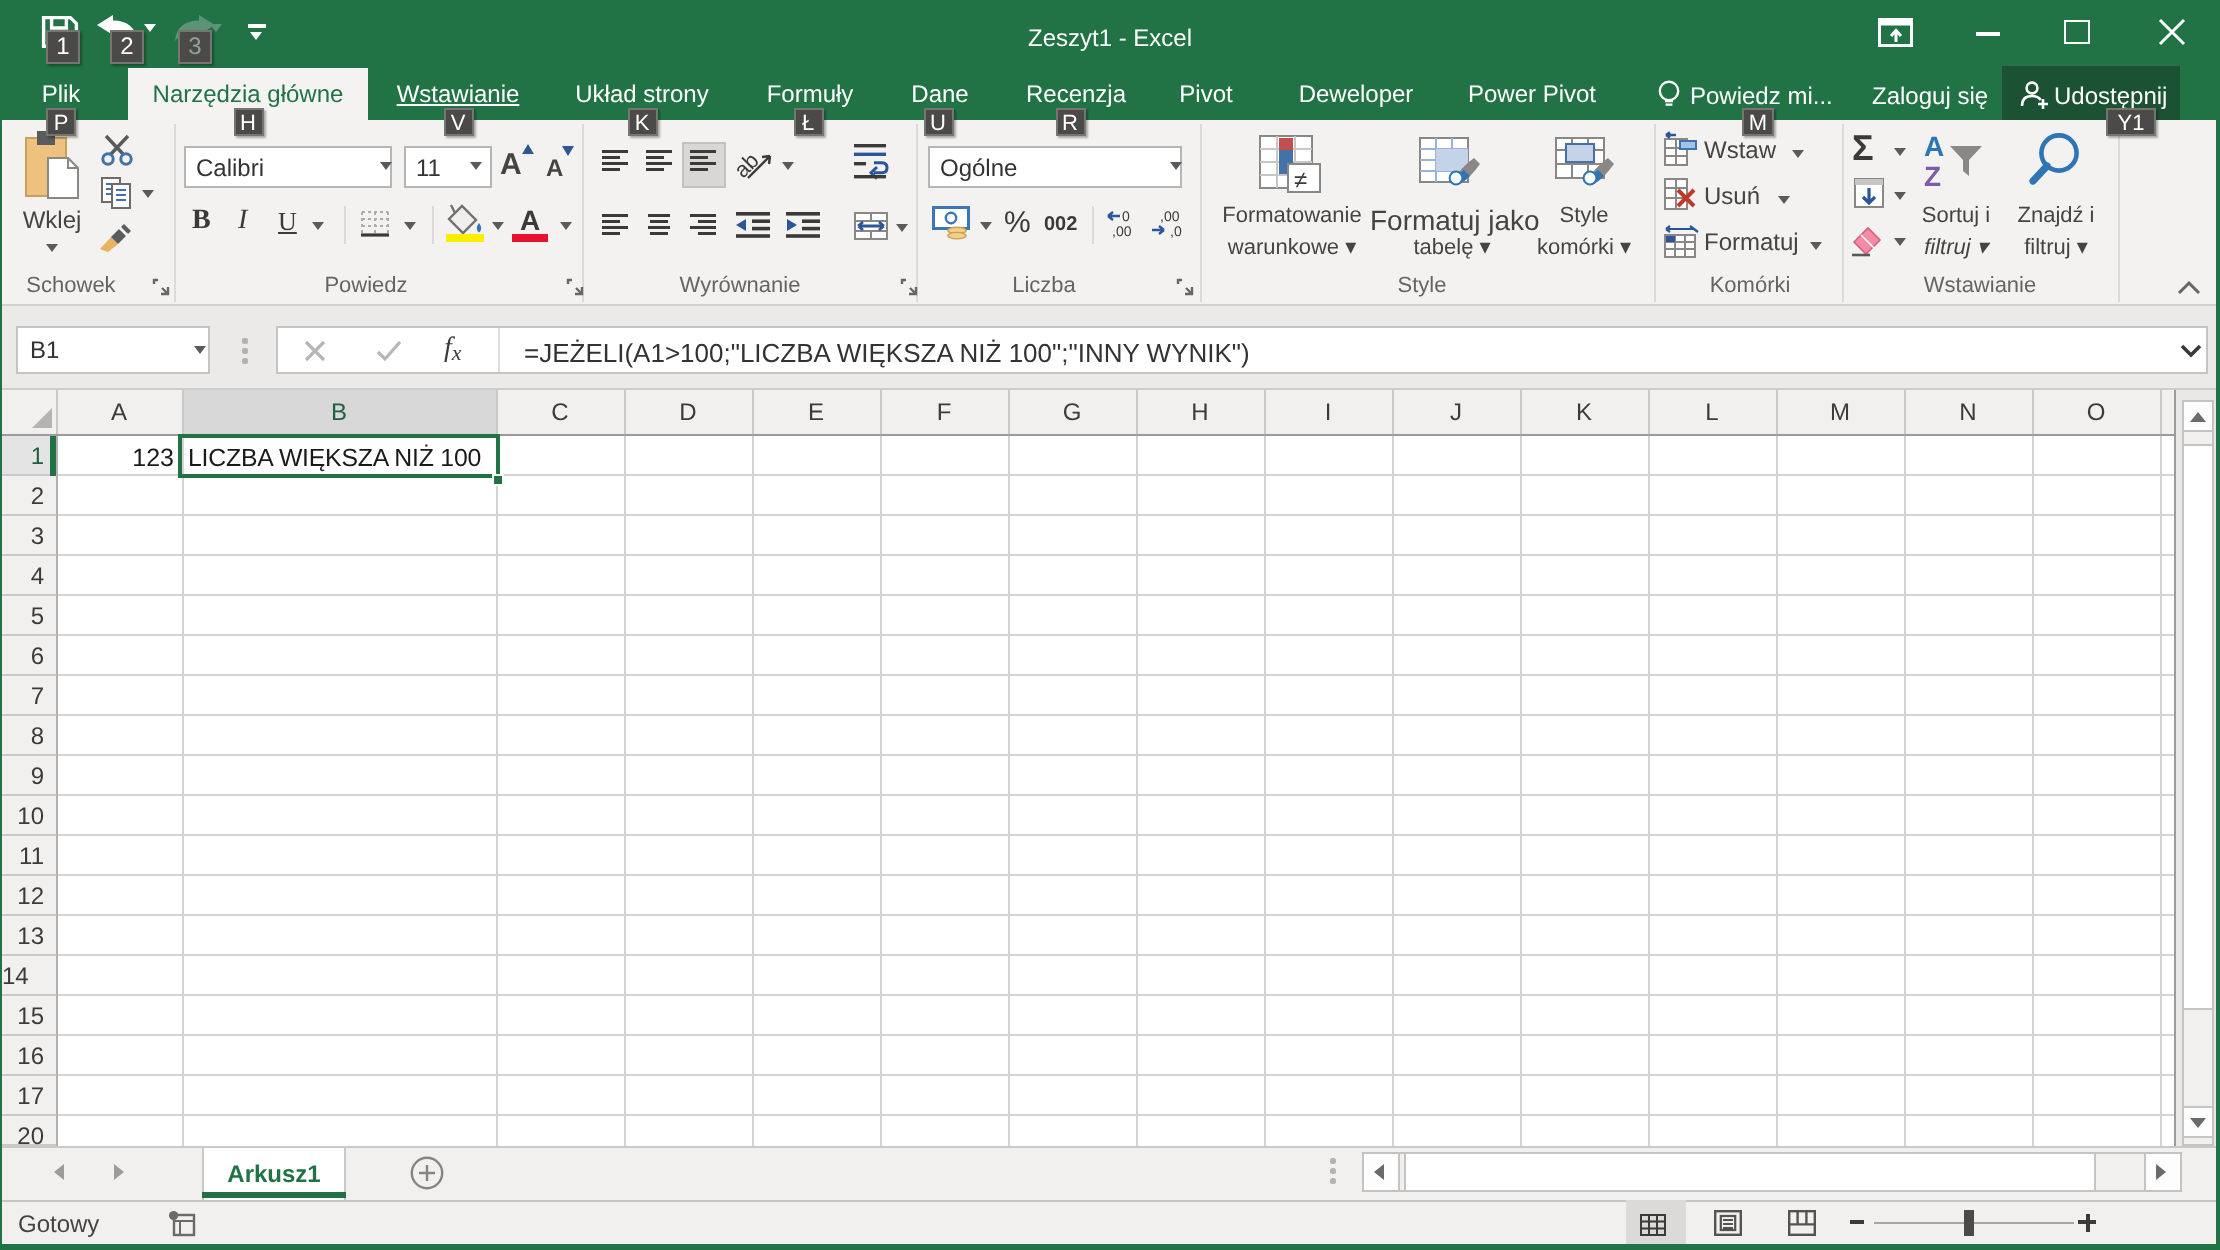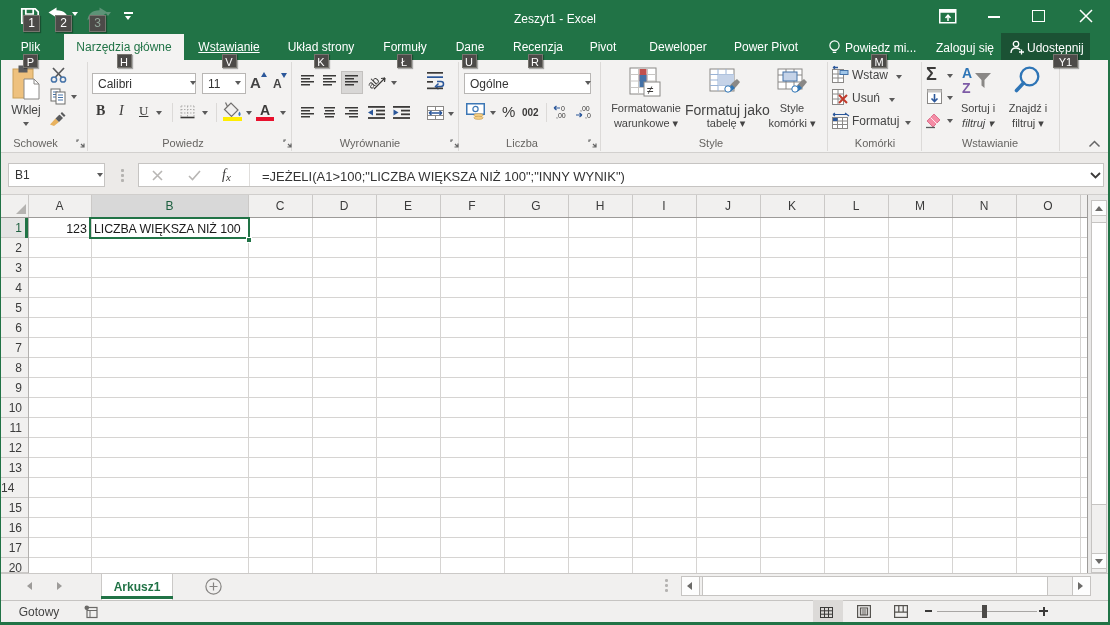--- a/index.html
+++ b/index.html
@@ -495,21 +495,21 @@
 <div class="" style="left:665px;top:579px;width:2.5px;height:2.5px;background:#b5b3b1;border-radius:50%;"></div>
 <div class="" style="left:665px;top:584px;width:2.5px;height:2.5px;background:#b5b3b1;border-radius:50%;"></div>
 <div class="" style="left:665px;top:589px;width:2.5px;height:2.5px;background:#b5b3b1;border-radius:50%;"></div>
 <div class="" style="left:681px;top:576px;width:410px;height:20px;background:#f1f0ef;border:1px solid #c6c4c2;"></div>
 <div class="" style="left:681px;top:576px;width:19px;height:20px;background:#fdfdfd;border:1px solid #c6c4c2;"></div>
 <div style="left:687px;top:582px;width:0;height:0;border-top:4px solid transparent;border-bottom:4px solid transparent;border-right:5px solid #6b6a68;"></div>
 <div class="" style="left:702px;top:576px;width:346px;height:20px;background:#fff;border:1px solid #c6c4c2;"></div>
 <div class="" style="left:1072px;top:576px;width:19px;height:20px;background:#fdfdfd;border:1px solid #c6c4c2;"></div>
 <div style="left:1078px;top:582px;width:0;height:0;border-top:4px solid transparent;border-bottom:4px solid transparent;border-left:5px solid #6b6a68;"></div>
 <div class="" style="left:1px;top:600px;width:1107px;height:22px;background:#f1f0ef;border-top:1px solid #c6c4c2;"></div>
-<div class="t" style="left:9px;top:605px;width:60px;height:13px;color:#444;font-size:12px;text-align:center;">Gotowy</div>
+<div class="t" style="left:9px;top:605px;width:60px;height:13px;color:#444;font-size:12px;">Gotowy</div>
 <svg style="left:84px;top:605px" width="14" height="13" viewBox="0 0 14 13">
 <rect x="3" y="2.5" width="10" height="10" fill="none" stroke="#6b6a68" stroke-width="1.2"></rect>
 <path d="M3 5.5 h10 M6 5.5 v7" stroke="#6b6a68" stroke-width="1"></path>
 <circle cx="2.8" cy="2.8" r="2.3" fill="#6b6a68"></circle>
 </svg>
 <div class="" style="left:813px;top:600px;width:30px;height:22px;background:#dcdad8;"></div>
 <svg style="left:820px;top:607px" width="13" height="11" viewBox="0 0 13 11">
 <rect x="0.5" y="0.5" width="12" height="10" fill="none" stroke="#3b3a39"></rect>
 <path d="M0.5 3.8 h12 M0.5 7.2 h12 M4.5 0.5 v10 M8.5 0.5 v10" stroke="#3b3a39"></path>
 </svg>

